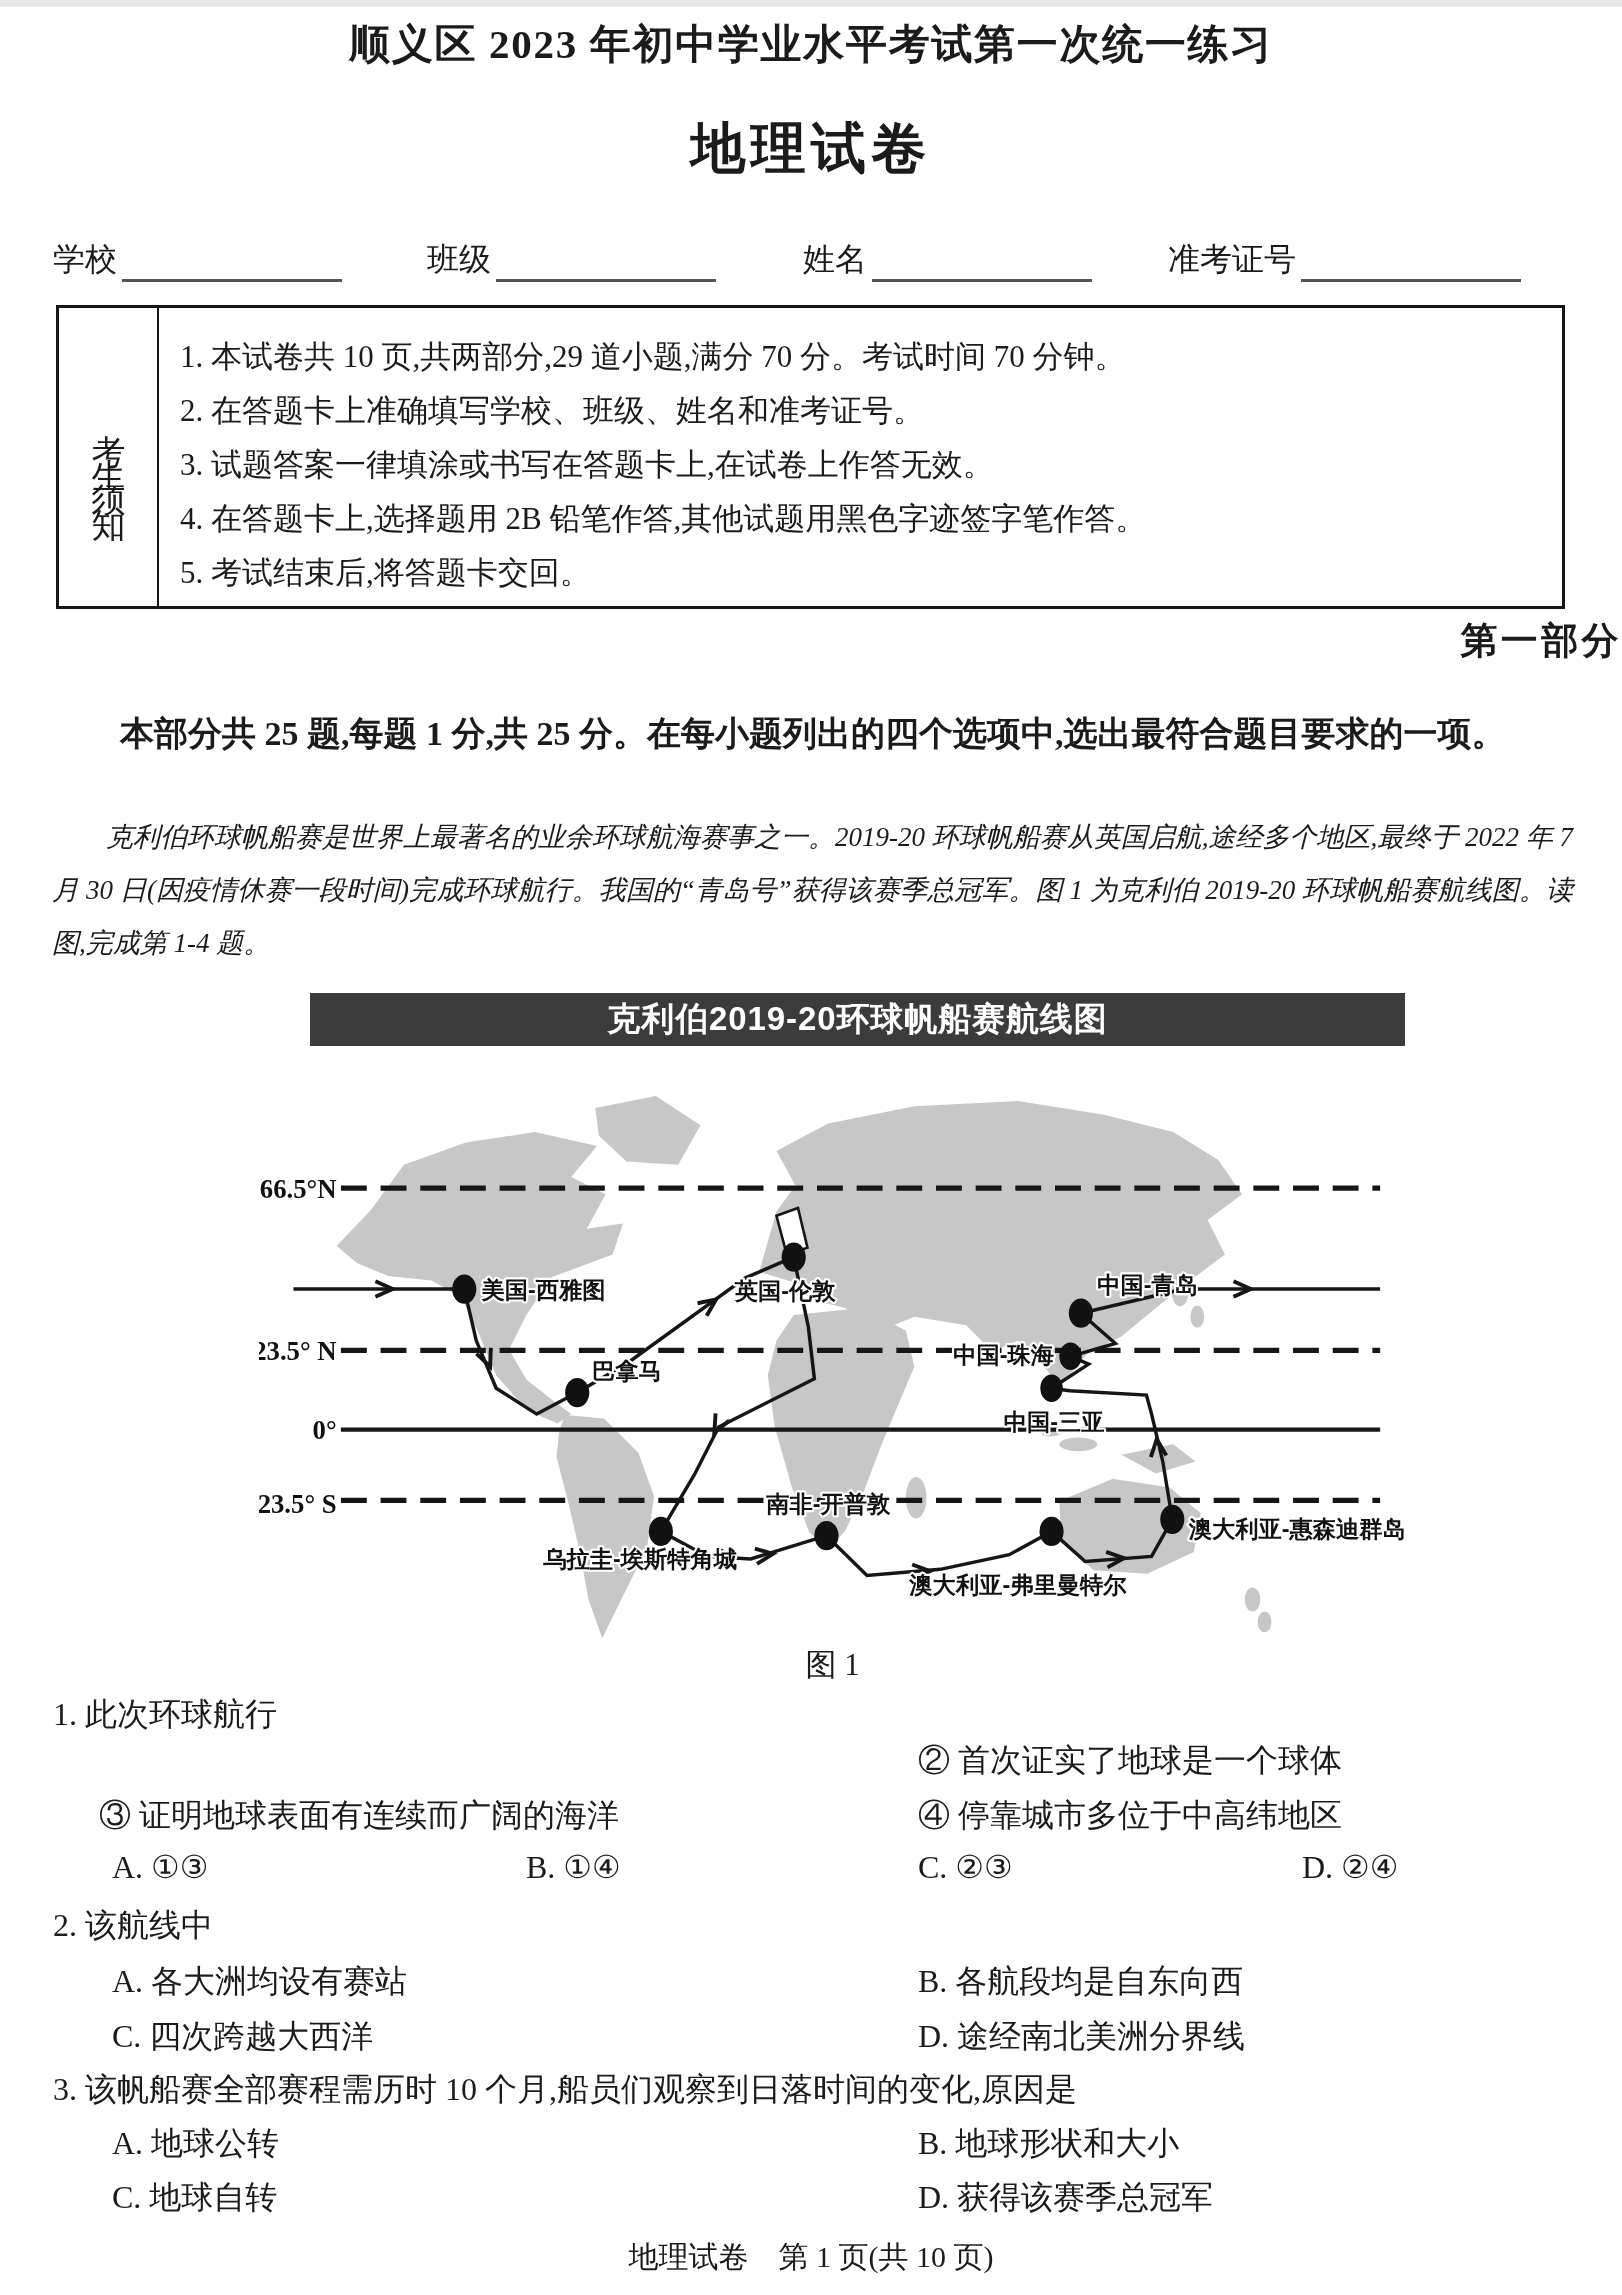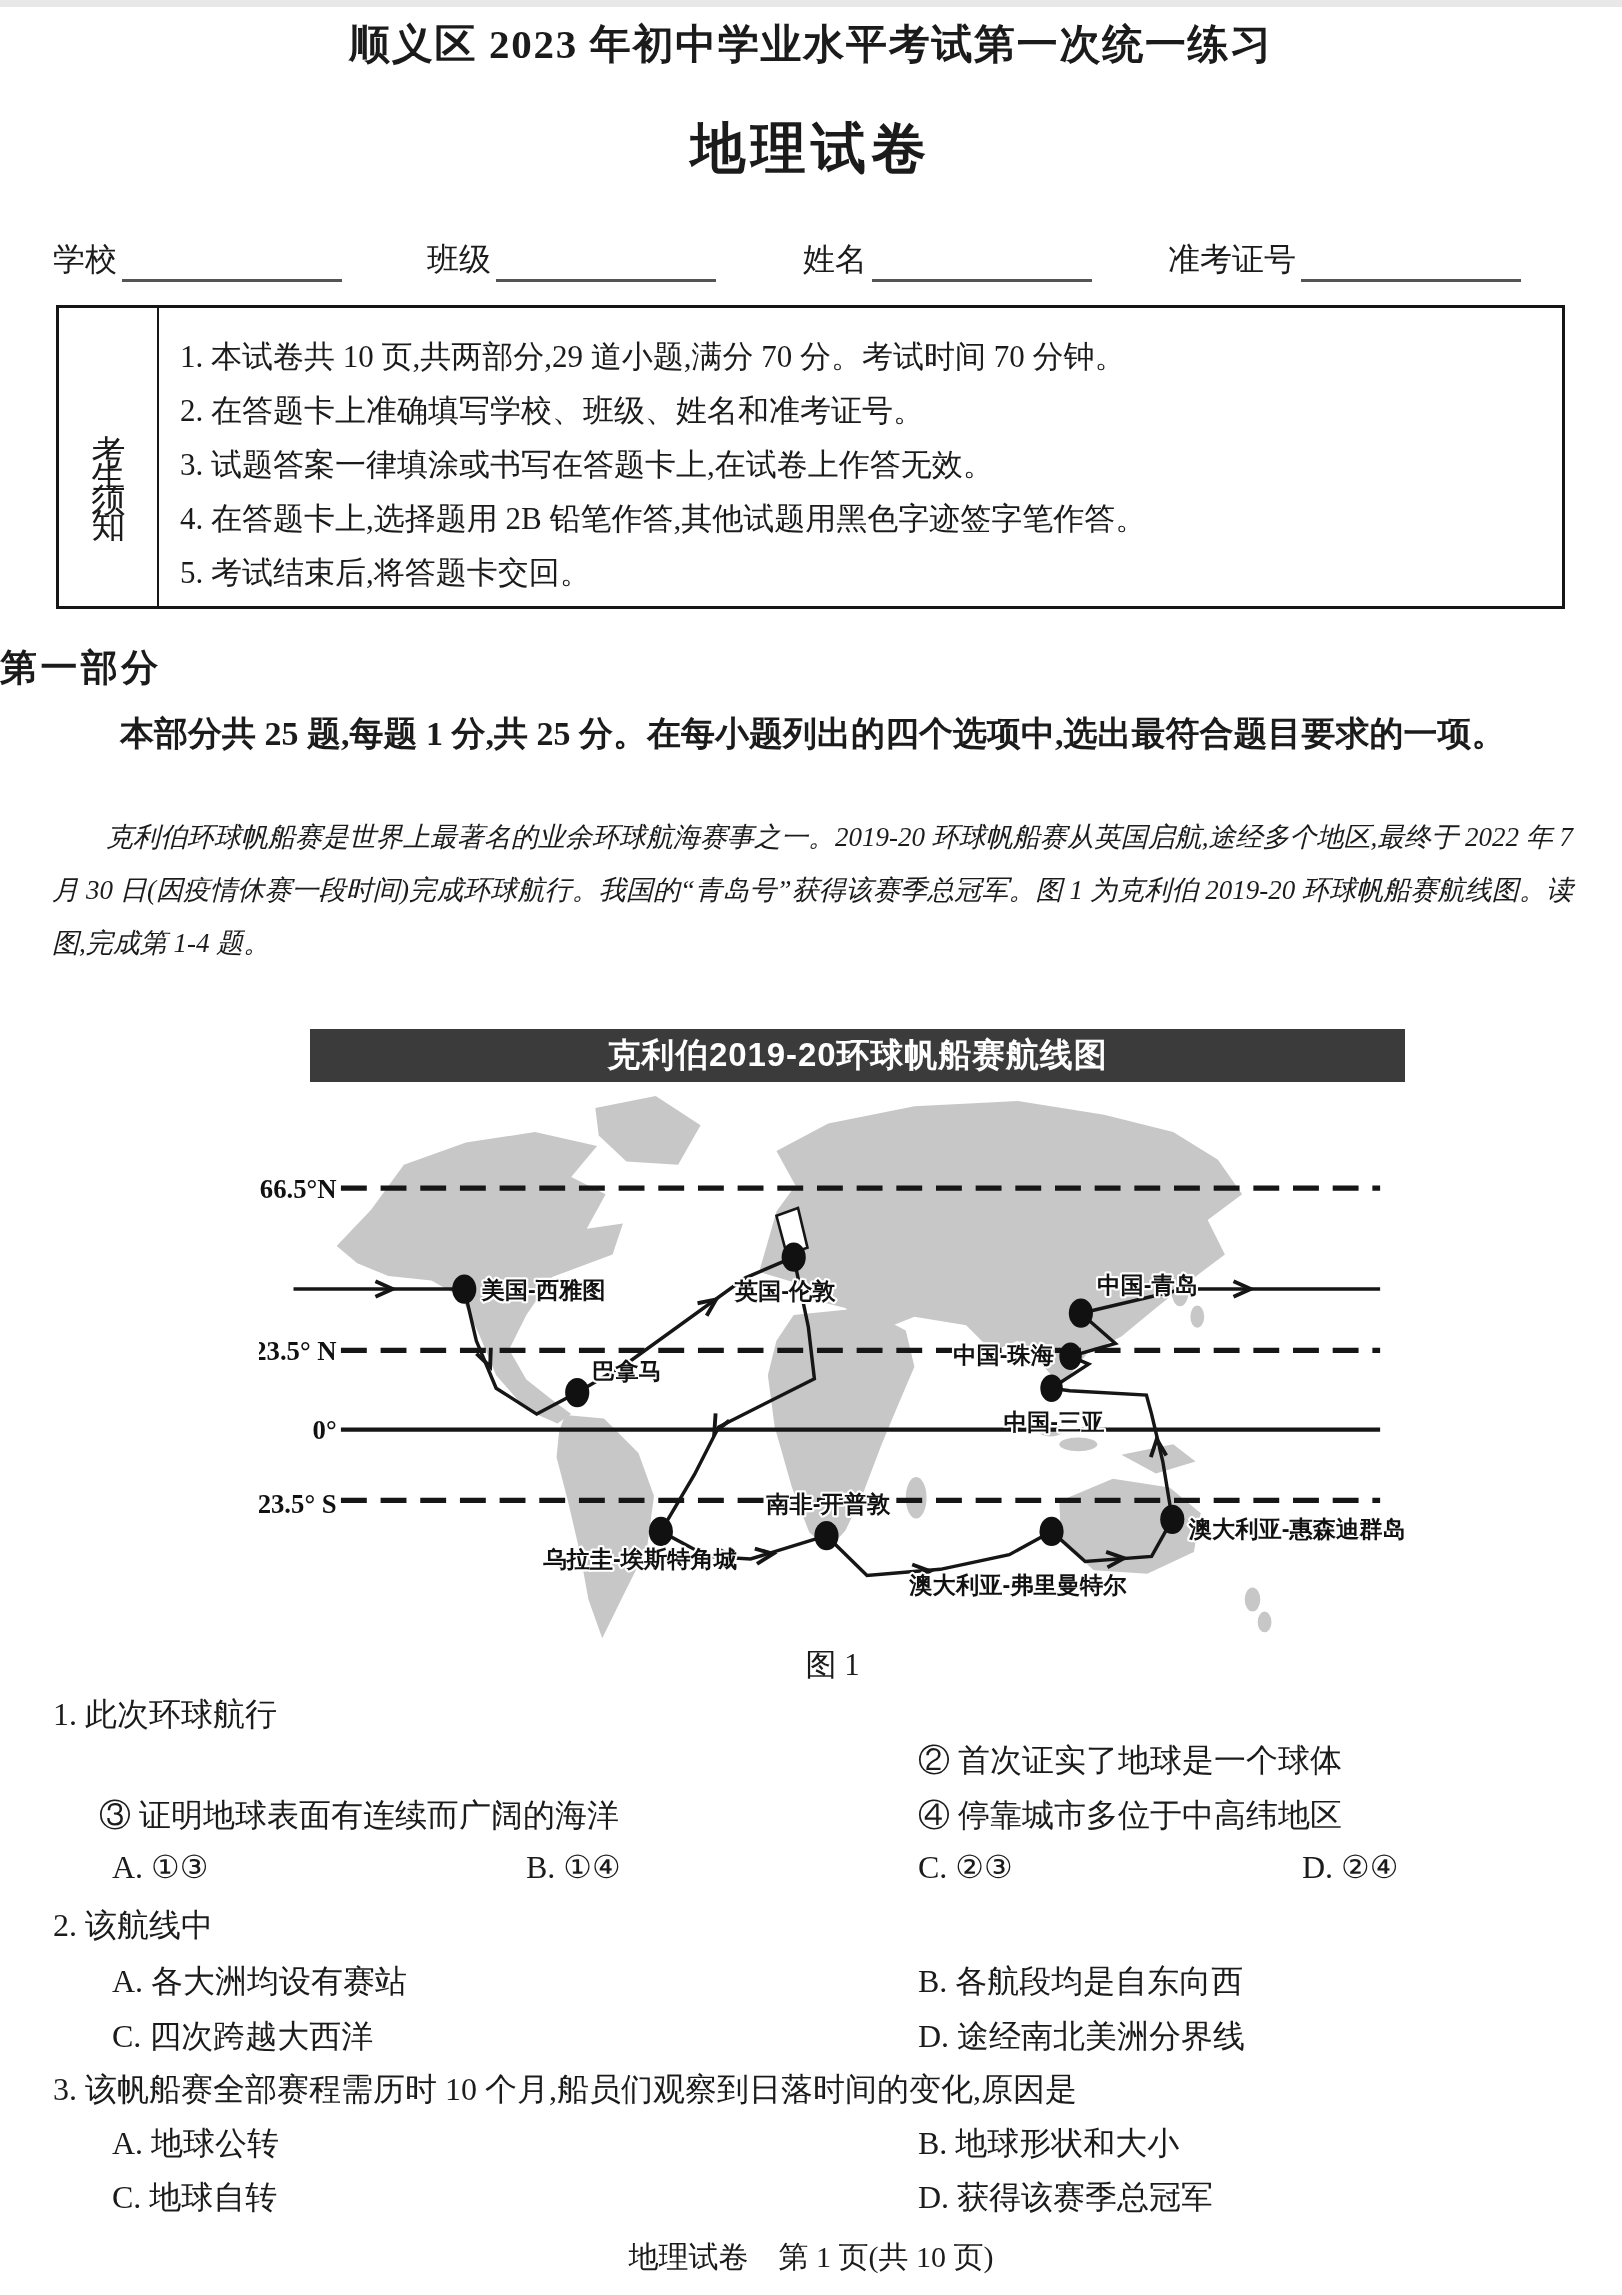--- a/index.html
+++ b/index.html
@@ -14,27 +14,27 @@
     font-size:55px;font-weight:bold;letter-spacing:5.2px;}
   .form-row{position:absolute;top:231px;left:53px;width:1526px;height:48px;font-size:32px;}
   .form-field{position:absolute;top:0;white-space:nowrap;}
   .blank{display:inline-block;width:220px;border-bottom:3.4px solid #555;height:34px;vertical-align:bottom;margin-left:5.2px;}
   .notice-box{position:absolute;top:298px;left:56px;width:1509px;height:304px;
     border:3.4px solid #161616;box-sizing:border-box;display:flex;}
   .notice-side{width:98px;border-right:2.6px solid #161616;display:flex;align-items:center;justify-content:center;}
   .notice-side-text{writing-mode:vertical-rl;text-orientation:upright;font-size:34px;letter-spacing:0.72em;}
   .notice-body{flex:1;padding:22.4px 8.6px 0 21px;}
   .notice-item{font-size:31px;line-height:54px;white-space:nowrap;}
-  .part-heading{position:absolute;top:636px;left:0;width:100%;text-align:left;
+  .part-heading{position:absolute;top:609px;left:0;width:100%;text-align:right;
     font-size:37px;font-weight:bold;letter-spacing:3.4px;}
   .instruction{position:absolute;top:700px;left:52px;width:1519px;font-size:34px;
     font-weight:bold;line-height:53px;text-indent:2em;text-align:justify;}
   .intro{position:absolute;top:804px;left:52px;width:1521px;font-size:27px;
     font-style:italic;line-height:53px;text-indent:2em;text-align:justify;}
-  .fig-titlebar{position:absolute;top:1022px;left:310px;width:1095px;height:53px;
+  .fig-titlebar{position:absolute;top:986px;left:310px;width:1095px;height:53px;
     background:#3b3b3b;color:#ffffff;display:flex;align-items:center;justify-content:center;
     font-family:"Liberation Sans","DejaVu Sans",sans-serif;font-size:33px;font-weight:bold;letter-spacing:0.9px;}
   .map-area{position:absolute;top:1075px;left:259px;width:1147px;height:559px;}
   .fig-caption{position:absolute;top:1637px;left:259px;width:1147px;text-align:center;font-size:31px;}
   .questions{position:absolute;top:1673px;left:53px;width:1535px;font-size:32px;}
   .qrow{position:absolute;left:0;width:1535px;height:48px;white-space:nowrap;}
   .opt{position:absolute;top:0;white-space:nowrap;}
   .footer{position:absolute;top:2230px;left:0;width:100%;text-align:center;font-size:30px;}
   svg text.stop-label{font-family:"Liberation Sans","DejaVu Sans",sans-serif;font-weight:bold;font-size:27px;fill:#111;
     paint-order:stroke;stroke:#ffffff;stroke-width:5px;stroke-linejoin:round;}

